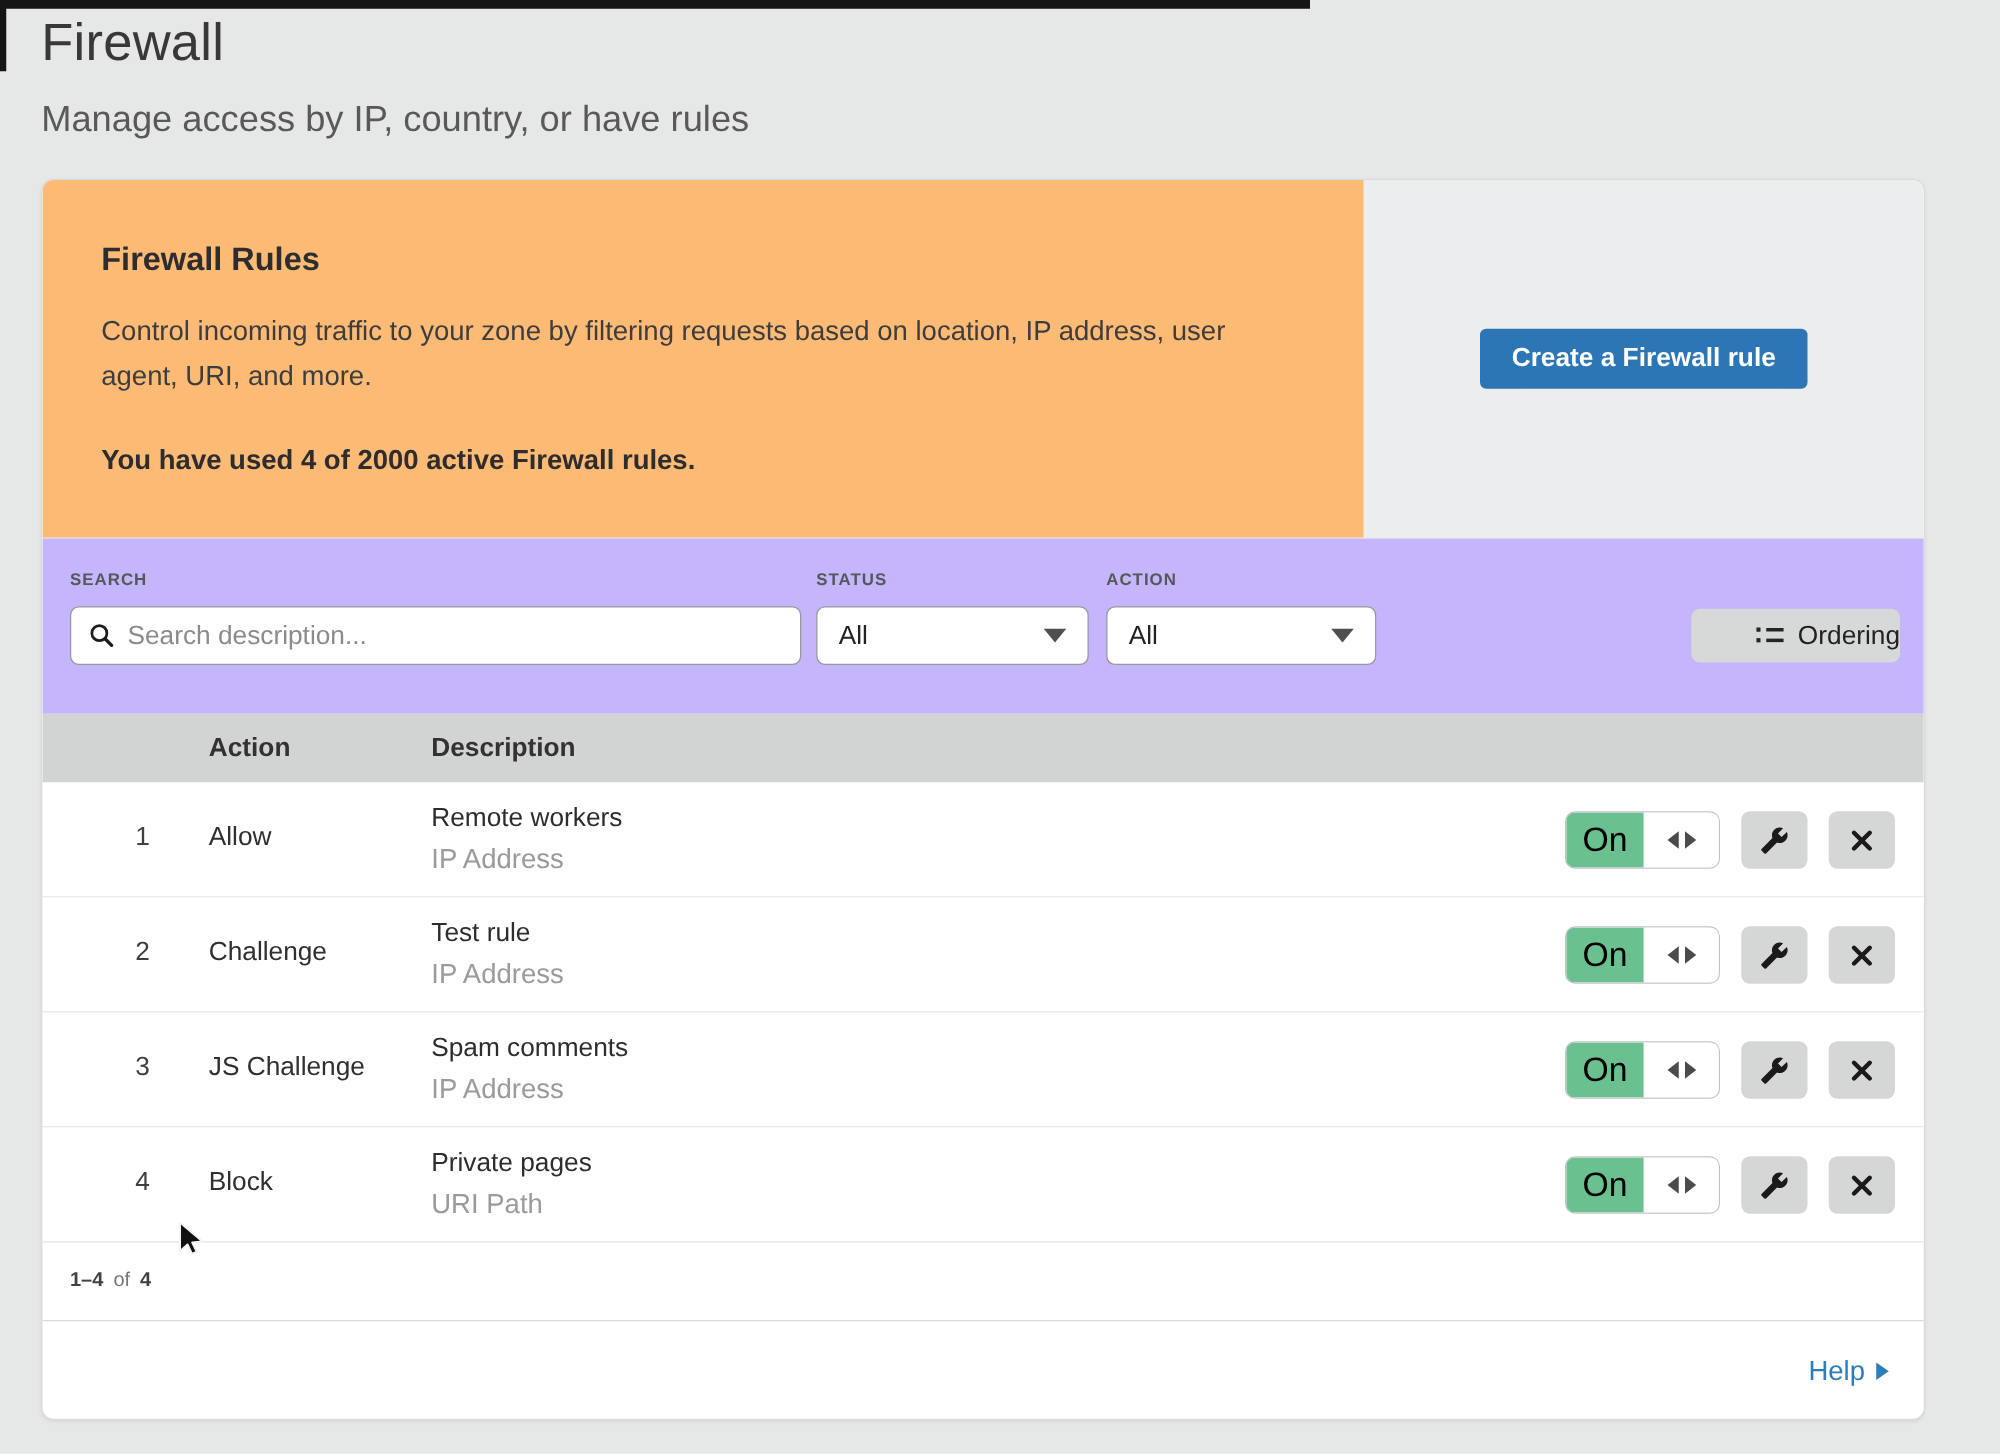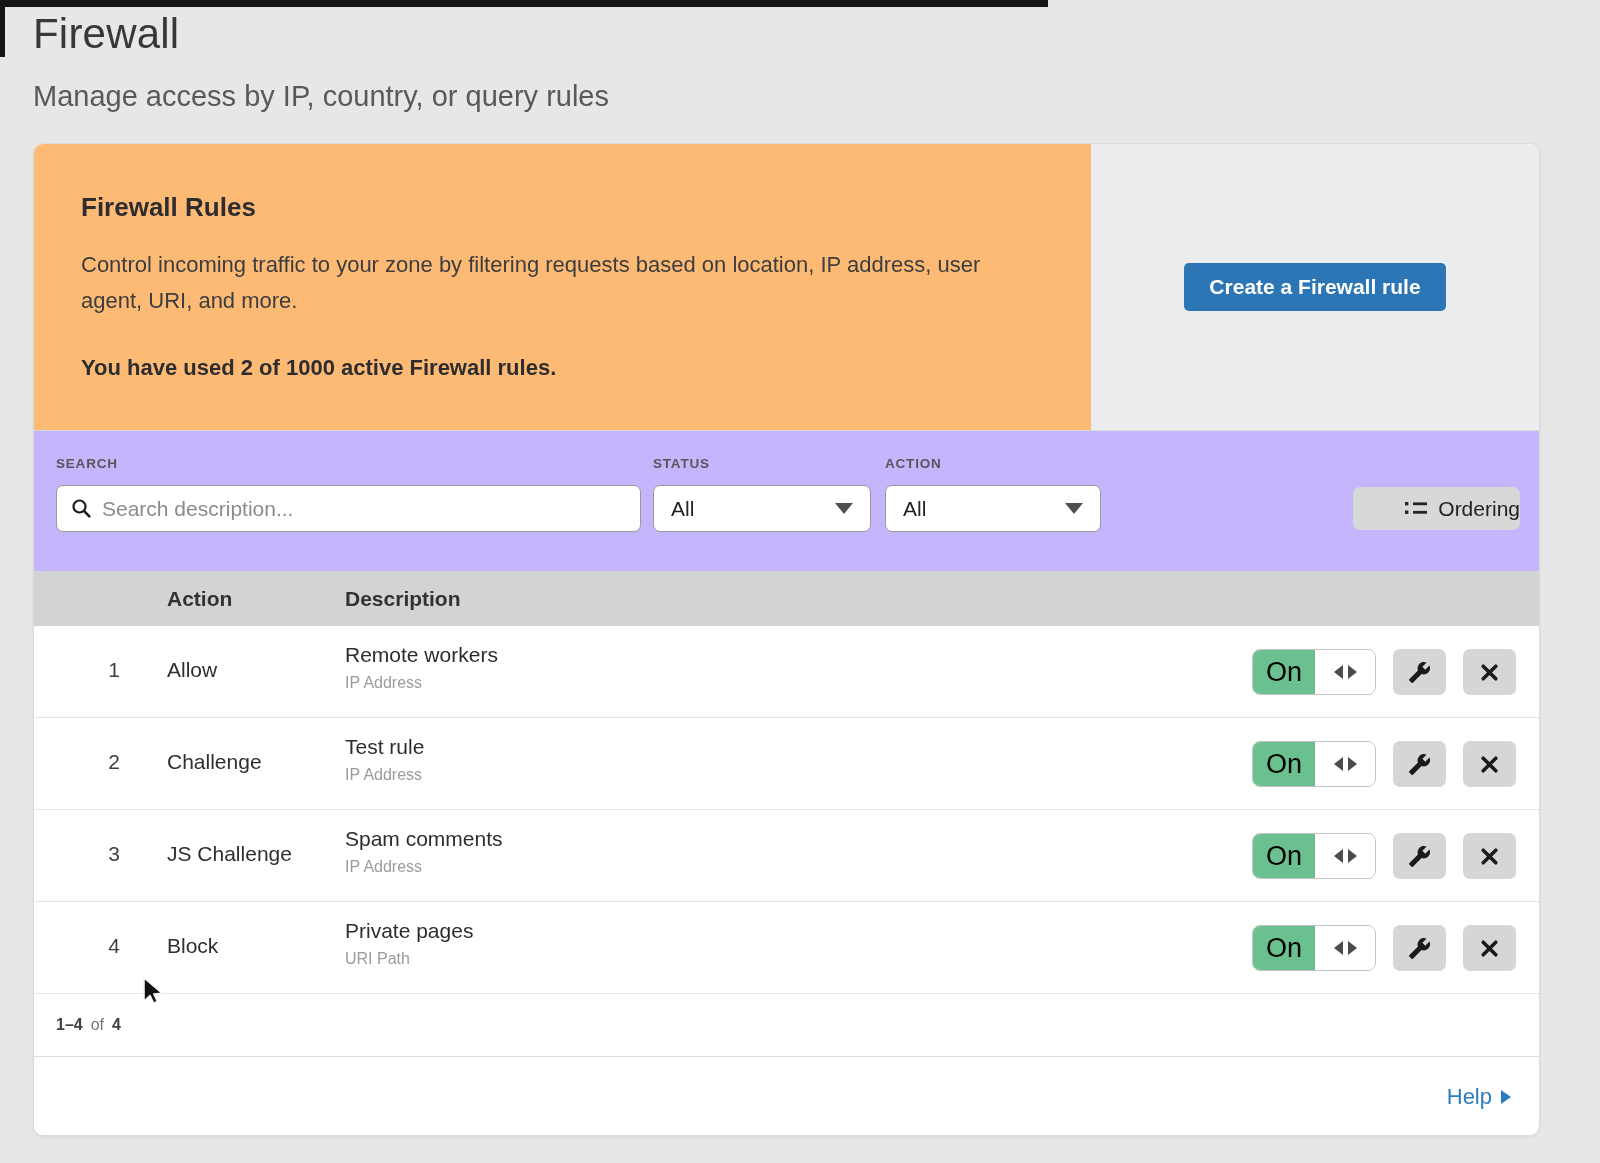--- a/index.html
+++ b/index.html
@@ -71,21 +71,21 @@
   
   .thead { position:relative; height:55px; background:#d2d3d3; }
   .th { position:absolute; top:0; line-height:55px; font-size:21px; font-weight:bold; color:#323234; }
   .th-action { left:133px; } .th-desc { left:311px; }
 
   .row { position:relative; height:92px; background:#fff; border-bottom:1px solid #e3e4e4; }
   .row-num { position:absolute; left:65px; top:32px; width:30px; text-align:center; font-size:21px; color:#3f3f41; }
   .row-action { position:absolute; left:133px; top:32px; font-size:21px; color:#2f2f31; }
   .row-desc { position:absolute; left:311px; top:17px; }
   .row-desc .title { font-size:21px; color:#2d2d2f; }
-  .row-desc .subtitle { font-size:16px; color:#9b9b9d; margin-top:7px; }
+  .row-desc .subtitle { font-size:22px; color:#9b9b9d; margin-top:7px; }
 
   .row-controls { position:absolute; right:23px; top:23px; height:46px; display:flex; gap:17px; }
   .toggle {
     width:124px; height:46px; border-radius:8px; overflow:hidden;
     border:1px solid #c2c3c3; display:flex; cursor:pointer; background:#fff;
   }
   .toggle-on {
     width:62px; background:#6ac08e; color:#000000; font-size:27px;
     display:flex; align-items:center; justify-content:center;
   }
@@ -108,29 +108,29 @@
 
   .mouse-cursor { position:absolute; left:142px; top:977px; z-index:50; pointer-events:none; }
 </style>
 </head>
 <body>
 
 <div class="artifact-top"></div>
 <div class="artifact-left"></div>
 
 <h1 class="page-title">Firewall</h1>
-<div class="page-subtitle">Manage access by IP, country, or query rules</div>
+<div class="page-subtitle">Manage access by IP, country, or have rules</div>
 
 <div class="card">
 
   <div class="overview">
     <div class="overview-main">
       <div class="overview-heading">Firewall Rules</div>
       <p class="overview-desc">Control incoming traffic to your zone by filtering requests based on location, IP address, user agent, URI, and more.</p>
-      <div class="overview-usage">You have used 2 of 1000 active Firewall rules.</div>
+      <div class="overview-usage">You have used 4 of 2000 active Firewall rules.</div>
     </div>
     <div class="overview-aside">
       <button class="create-btn">Create a Firewall rule</button>
     </div>
   </div>
 
   <div class="filters">
     <div class="filter-label search-label">SEARCH</div>
     <div class="search-box">
       <svg width="21" height="21" viewBox="0 0 21 21">

